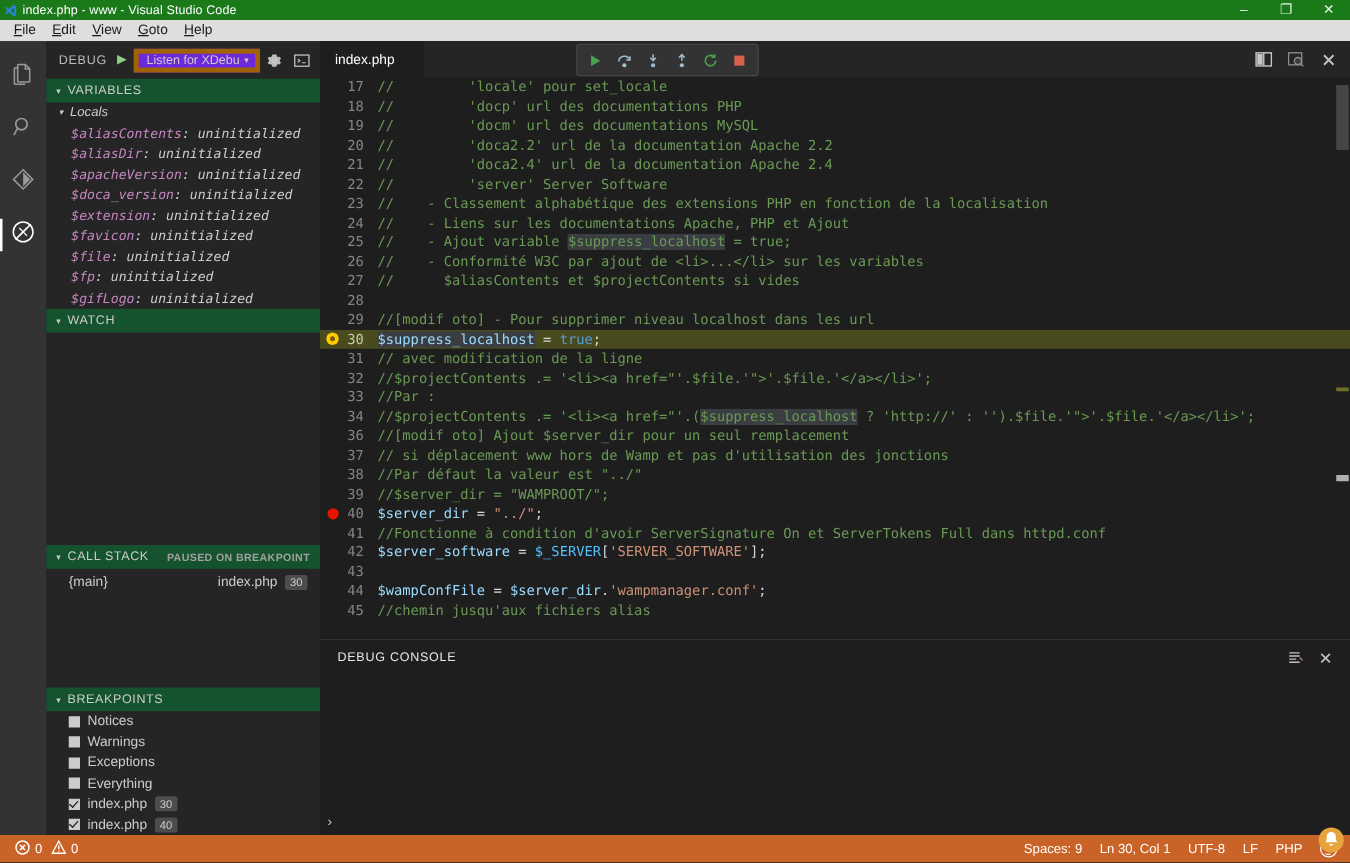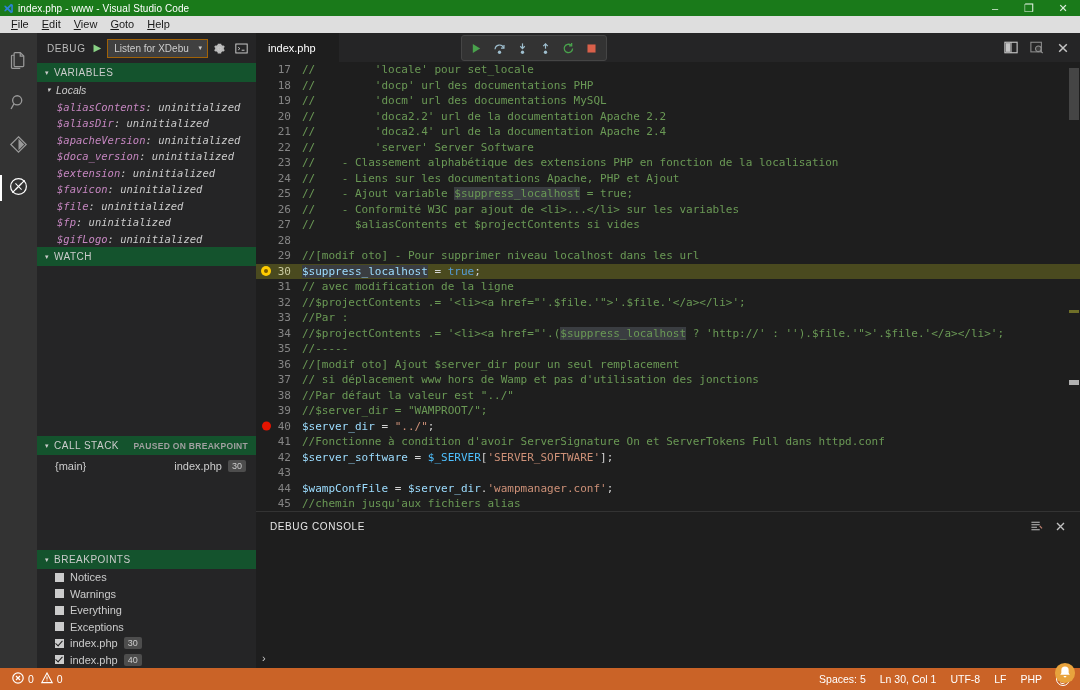--- a/index.html
+++ b/index.html
@@ -49,22 +49,22 @@
   .sidebar {
     width: 219px; flex: 0 0 219px; background: #252526; color: #cccccc;
     display: flex; flex-direction: column; font-size: 11px; position: relative;
   }
   .sb-header {
     height: 30px; flex: 0 0 30px; display: flex; align-items: center; padding: 0 4px 0 10px;
   }
   .sb-title { font-size: 10px; letter-spacing: .6px; color: #bbbbbb; flex: 0 0 auto; }
   .sb-play { margin-left: 8px; color: #89d185; font-size: 10px; line-height: 1; }
   .sb-select {
-    flex: 1 1 auto; margin-left: 6px; height: 19px; background: #404040; color: #cccccc;
-    border: 1px solid #a16207; font-size: 10px; display: flex; align-items: center;
+    flex: 1 1 auto; margin-left: 6px; height: 19px; background: #6d28d9; color: #cccccc;
+    border: 4px solid #a16207; font-size: 10px; display: flex; align-items: center;
     padding: 0 4px 0 6px; position: relative; overflow: hidden; white-space: nowrap;
   }
   .sb-select .caret { position: absolute; right: 5px; font-size: 7px; color: #cccccc; }
   .sb-hicon { width: 22px; height: 22px; display: flex; align-items: center; justify-content: center; color: #cccccc; }
 
   .section-head {
     height: 19px; display: flex; align-items: center; padding-left: 8px;
     font-size: 10px; letter-spacing: .5px; color: #cccccc; background: #252526;
     text-transform: uppercase;
   }
@@ -334,25 +334,25 @@
           <div class="bp-row">
             <span class="cb"></span>
             <span>Notices</span>
           </div>
           <div class="bp-row">
             <span class="cb"></span>
             <span>Warnings</span>
           </div>
           <div class="bp-row">
             <span class="cb"></span>
-            <span>Everything</span>
+            <span>Exceptions</span>
           </div>
           <div class="bp-row">
             <span class="cb"></span>
-            <span>Exceptions</span>
+            <span>Everything</span>
           </div>
           <div class="bp-row">
             <span class="cb checked"></span>
             <span>index.php</span>
             <span class="chip">30</span>
           </div>
           <div class="bp-row">
             <span class="cb checked"></span>
             <span>index.php</span>
             <span class="chip">40</span>
@@ -441,21 +441,20 @@
             <div class="line"><div class="gutter">25</div><div class="ctext"><span class="c-com">//    - Ajout variable <span class="hl">$suppress_localhost</span> = true;</span></div></div>
             <div class="line"><div class="gutter">26</div><div class="ctext"><span class="c-com">//    - Conformité W3C par ajout de &lt;li&gt;...&lt;/li&gt; sur les variables</span></div></div>
             <div class="line"><div class="gutter">27</div><div class="ctext"><span class="c-com">//      $aliasContents et $projectContents si vides</span></div></div>
             <div class="line"><div class="gutter">28</div><div class="ctext"></div></div>
             <div class="line"><div class="gutter">29</div><div class="ctext"><span class="c-com">//[modif oto] - Pour supprimer niveau localhost dans les url</span></div></div>
             <div class="line current"><div class="gutter">30<span class="exec-arrow"></span></div><div class="ctext"><span class="c-var hl">$suppress_localhost</span><span class="c-pun"> </span><span class="c-pun">=</span><span class="c-pun"> </span><span class="c-key">true</span><span class="c-pun">;</span></div></div>
             <div class="line"><div class="gutter">31</div><div class="ctext"><span class="c-com">// avec modification de la ligne</span></div></div>
             <div class="line"><div class="gutter">32</div><div class="ctext"><span class="c-com">//$projectContents .= '&lt;li&gt;&lt;a href="'.$file.'"&gt;'.$file.'&lt;/a&gt;&lt;/li&gt;';</span></div></div>
             <div class="line"><div class="gutter">33</div><div class="ctext"><span class="c-com">//Par :</span></div></div>
             <div class="line"><div class="gutter">34</div><div class="ctext"><span class="c-com">//$projectContents .= '&lt;li&gt;&lt;a href="'.(<span class="hl">$suppress_localhost</span> ? 'http://' : '').$file.'"&gt;'.$file.'&lt;/a&gt;&lt;/li&gt;';</span></div></div>
-            <div class="line"><div class="gutter">35</div><div class="ctext"><span class="c-com">//-----</span></div></div>
             <div class="line"><div class="gutter">36</div><div class="ctext"><span class="c-com">//[modif oto] Ajout $server_dir pour un seul remplacement</span></div></div>
             <div class="line"><div class="gutter">37</div><div class="ctext"><span class="c-com">// si déplacement www hors de Wamp et pas d'utilisation des jonctions</span></div></div>
             <div class="line"><div class="gutter">38</div><div class="ctext"><span class="c-com">//Par défaut la valeur est "../"</span></div></div>
             <div class="line"><div class="gutter">39</div><div class="ctext"><span class="c-com">//$server_dir = "WAMPROOT/";</span></div></div>
             <div class="line"><div class="gutter">40<span class="bp-dot"></span></div><div class="ctext"><span class="c-var">$server_dir</span><span class="c-pun"> </span><span class="c-pun">=</span><span class="c-pun"> </span><span class="c-str">"../"</span><span class="c-pun">;</span></div></div>
             <div class="line"><div class="gutter">41</div><div class="ctext"><span class="c-com">//Fonctionne à condition d'avoir ServerSignature On et ServerTokens Full dans httpd.conf</span></div></div>
             <div class="line"><div class="gutter">42</div><div class="ctext"><span class="c-var">$server_software</span><span class="c-pun"> </span><span class="c-pun">=</span><span class="c-pun"> </span><span class="c-glob">$_SERVER</span><span class="c-pun">[</span><span class="c-str">'SERVER_SOFTWARE'</span><span class="c-pun">]</span><span class="c-pun">;</span></div></div>
             <div class="line"><div class="gutter">43</div><div class="ctext"></div></div>
             <div class="line"><div class="gutter">44</div><div class="ctext"><span class="c-var">$wampConfFile</span><span class="c-pun"> </span><span class="c-pun">=</span><span class="c-pun"> </span><span class="c-var">$server_dir</span><span class="c-pun">.</span><span class="c-str">'wampmanager.conf'</span><span class="c-pun">;</span></div></div>
             <div class="line"><div class="gutter">45</div><div class="ctext"><span class="c-com">//chemin jusqu'aux fichiers alias</span></div></div>
@@ -504,21 +503,21 @@
         <span style="margin-left:3px">
           <svg width="12" height="12" viewBox="0 0 12 12">
               <path d="M6 1 11.2 10.6H.8Z" fill="none" stroke="#fff" stroke-width="1.1"></path>
               <path d="M6 4.4v3M6 8.6v.7" stroke="#fff" stroke-width="1.1"></path>
             </svg>
         </span>
         <span>0</span>
       </div>
     </div>
     <div class="sb-right">
-      <span class="sb-seg">Spaces: 5</span>
+      <span class="sb-seg">Spaces: 9</span>
       <span class="sb-seg">Ln 30, Col 1</span>
       <span class="sb-seg">UTF-8</span>
       <span class="sb-seg">LF</span>
       <span class="sb-seg">PHP</span>
       <span class="smiley"></span>
     </div>
   </div>
 
   <div class="bell">
     <svg width="22" height="22" viewBox="0 0 24 24">

